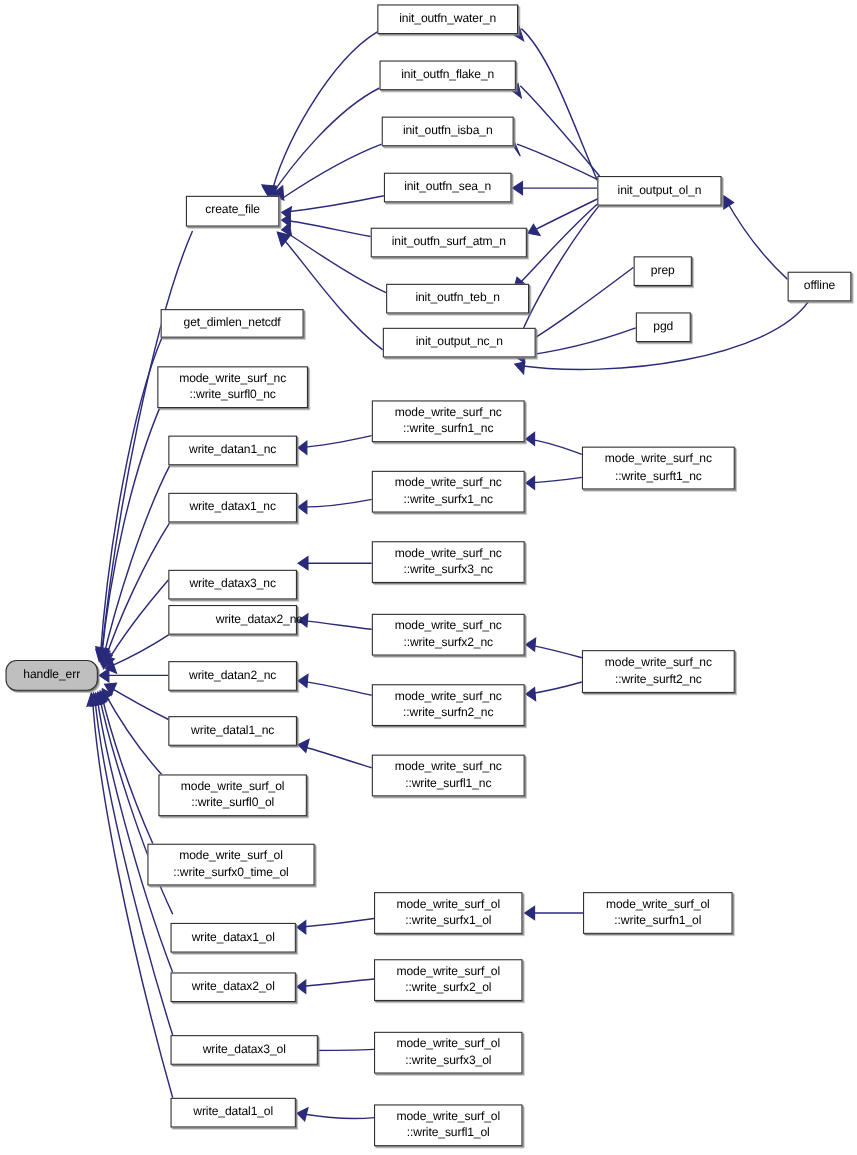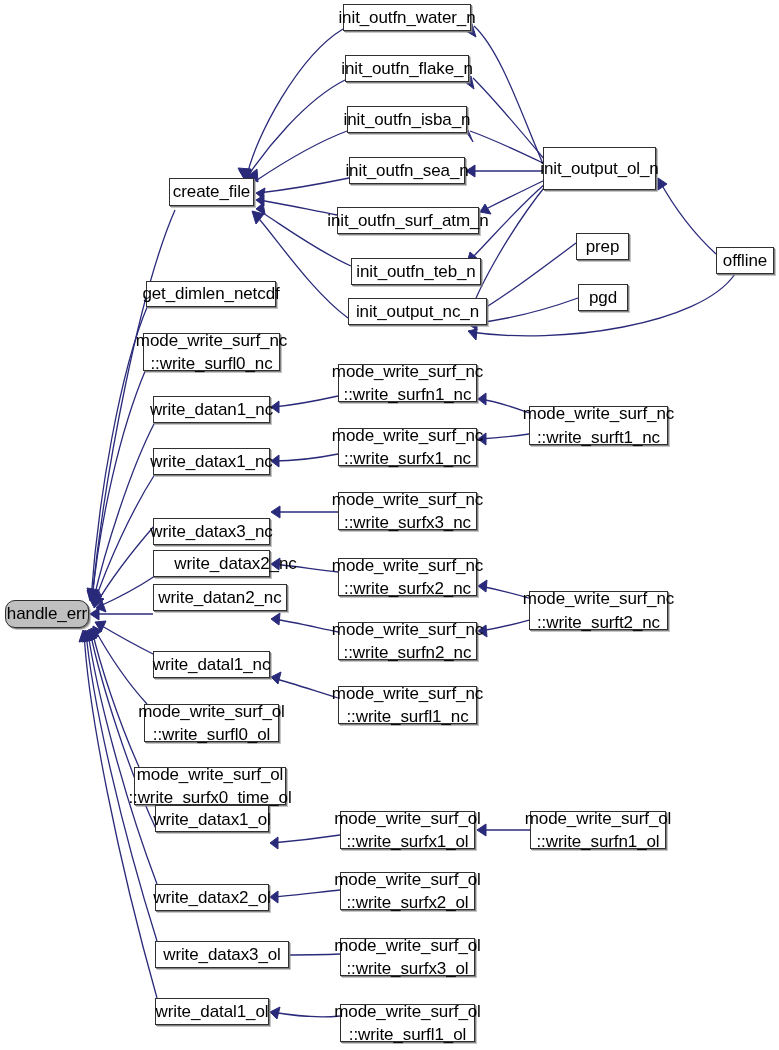--- a/index.html
+++ b/index.html
@@ -5,21 +5,21 @@
   html,body{margin:0;padding:0;background:#ffffff;}
   body{width:779px;height:1050px;font-family:"Liberation Sans",sans-serif;}
   #graph{position:relative;width:779px;height:1050px;overflow:hidden;}
   svg.edges{position:absolute;left:0;top:0;width:779px;height:1050px;pointer-events:none;}
   .node{
     position:absolute;
     box-sizing:border-box;
     border:1px solid #303030;
     background:#ffffff;
     color:#000000;
-    font-size:17px;
+    font-size:11px;
     line-height:1.38;
     text-align:center;
     display:flex;
     flex-direction:column;
     align-items:center;
     justify-content:center;
     white-space:pre;
     box-shadow:1px 1px 0 0 #808080, 2px 2px 0 0 rgba(128,128,128,0.45);
     letter-spacing:-0.1px;
   }
@@ -130,46 +130,46 @@
     </svg>
   <div id="node-layer">
       <div class="node shaded" style="left: 5px; top: 600px; width: 84px; height: 28px;"><span>handle_err</span></div>
       <div class="node" style="left: 169px; top: 178px; width: 85px; height: 28px;"><span>create_file</span></div>
       <div class="node" style="left: 146px; top: 281px; width: 130px; height: 26px; justify-content: center;"><span>get_dimlen_netcdf</span></div>
       <div class="node" style="left: 143px; top: 333px; width: 137px; height: 38px;"><span>mode_write_surf_nc</span><span class="l2">::write_surfl0_nc</span></div>
       <div class="node" style="left: 153px; top: 396px; width: 117px; height: 27px;"><span>write_datan1_nc</span></div>
       <div class="node" style="left: 153px; top: 448px; width: 117px; height: 27px;"><span>write_datax1_nc</span></div>
       <div class="node" style="left: 153px; top: 518px; width: 117px; height: 27px;"><span>write_datax3_nc</span></div>
       <div class="node" style="left: 153px; top: 550px; width: 117px; height: 27px; padding-left: 48px;"><span>write_datax2_nc</span></div>
-      <div class="node" style="left: 153px; top: 584px; width: 134px; height: 27px;"><span>write_datan2_nc</span></div>
+      <div class="node" style="left: 153px; top: 601px; width: 117px; height: 27px;"><span>write_datan2_nc</span></div>
       <div class="node" style="left: 153px; top: 651px; width: 117px; height: 27px;"><span>write_datal1_nc</span></div>
       <div class="node" style="left: 144px; top: 704px; width: 135px; height: 38px;"><span>mode_write_surf_ol</span><span class="l2">::write_surfl0_ol</span></div>
       <div class="node" style="left: 134px; top: 767px; width: 152px; height: 38px;"><span>mode_write_surf_ol</span><span class="l2">::write_surfx0_time_ol</span></div>
-      <div class="node" style="left: 155px; top: 805px; width: 114px; height: 27px; justify-content: flex-end;"><span>write_datax1_ol</span></div>
+      <div class="node" style="left: 155px; top: 839px; width: 114px; height: 27px;"><span>write_datax1_ol</span></div>
       <div class="node" style="left: 155px; top: 884px; width: 114px; height: 27px;"><span>write_datax2_ol</span></div>
       <div class="node" style="left: 155px; top: 941px; width: 134px; height: 27px;"><span>write_datax3_ol</span></div>
       <div class="node" style="left: 155px; top: 998px; width: 114px; height: 27px;"><span>write_datal1_ol</span></div>
       <div class="node" style="left: 343px; top: 4px; width: 128px; height: 27px;"><span>init_outfn_water_n</span></div>
       <div class="node" style="left: 345px; top: 55px; width: 124px; height: 27px;"><span>init_outfn_flake_n</span></div>
       <div class="node" style="left: 347px; top: 106px; width: 120px; height: 27px;"><span>init_outfn_isba_n</span></div>
       <div class="node" style="left: 349px; top: 157px; width: 116px; height: 27px;"><span>init_outfn_sea_n</span></div>
       <div class="node" style="left: 337px; top: 207px; width: 142px; height: 27px;"><span>init_outfn_surf_atm_n</span></div>
       <div class="node" style="left: 351px; top: 258px; width: 130px; height: 27px;"><span>init_outfn_teb_n</span></div>
       <div class="node" style="left: 348px; top: 298px; width: 139px; height: 27px;"><span>init_output_nc_n</span></div>
       <div class="node" style="left: 338px; top: 364px; width: 139px; height: 38px;"><span>mode_write_surf_nc</span><span class="l2">::write_surfn1_nc</span></div>
       <div class="node" style="left: 338px; top: 428px; width: 139px; height: 38px;"><span>mode_write_surf_nc</span><span class="l2">::write_surfx1_nc</span></div>
       <div class="node" style="left: 338px; top: 492px; width: 139px; height: 38px;"><span>mode_write_surf_nc</span><span class="l2">::write_surfx3_nc</span></div>
       <div class="node" style="left: 338px; top: 558px; width: 139px; height: 38px;"><span>mode_write_surf_nc</span><span class="l2">::write_surfx2_nc</span></div>
       <div class="node" style="left: 338px; top: 622px; width: 139px; height: 38px;"><span>mode_write_surf_nc</span><span class="l2">::write_surfn2_nc</span></div>
       <div class="node" style="left: 338px; top: 686px; width: 139px; height: 38px;"><span>mode_write_surf_nc</span><span class="l2">::write_surfl1_nc</span></div>
       <div class="node" style="left: 340px; top: 811px; width: 135px; height: 38px;"><span>mode_write_surf_ol</span><span class="l2">::write_surfx1_ol</span></div>
       <div class="node" style="left: 340px; top: 872px; width: 135px; height: 38px;"><span>mode_write_surf_ol</span><span class="l2">::write_surfx2_ol</span></div>
       <div class="node" style="left: 340px; top: 938px; width: 135px; height: 38px;"><span>mode_write_surf_ol</span><span class="l2">::write_surfx3_ol</span></div>
       <div class="node" style="left: 340px; top: 1004px; width: 135px; height: 38px;"><span>mode_write_surf_ol</span><span class="l2">::write_surfl1_ol</span></div>
-      <div class="node" style="left: 543px; top: 147px; width: 113px; height: 43px;"><span>init_output_ol_n</span></div>
+      <div class="node" style="left: 543px; top: 160px; width: 113px; height: 27px;"><span>init_output_ol_n</span></div>
       <div class="node" style="left: 576px; top: 233px; width: 53px; height: 27px;"><span>prep</span></div>
       <div class="node" style="left: 578px; top: 284px; width: 50px; height: 27px;"><span>pgd</span></div>
       <div class="node" style="left: 529px; top: 406px; width: 139px; height: 39px;"><span>mode_write_surf_nc</span><span class="l2">::write_surft1_nc</span></div>
       <div class="node" style="left: 529px; top: 591px; width: 139px; height: 39px;"><span>mode_write_surf_nc</span><span class="l2">::write_surft2_nc</span></div>
       <div class="node" style="left: 530px; top: 811px; width: 136px; height: 38px;"><span>mode_write_surf_ol</span><span class="l2">::write_surfn1_ol</span></div>
       <div class="node" style="left: 716px; top: 247px; width: 58px; height: 27px;"><span>offline</span></div>
     </div>
 </div>
 
 </body></html>

